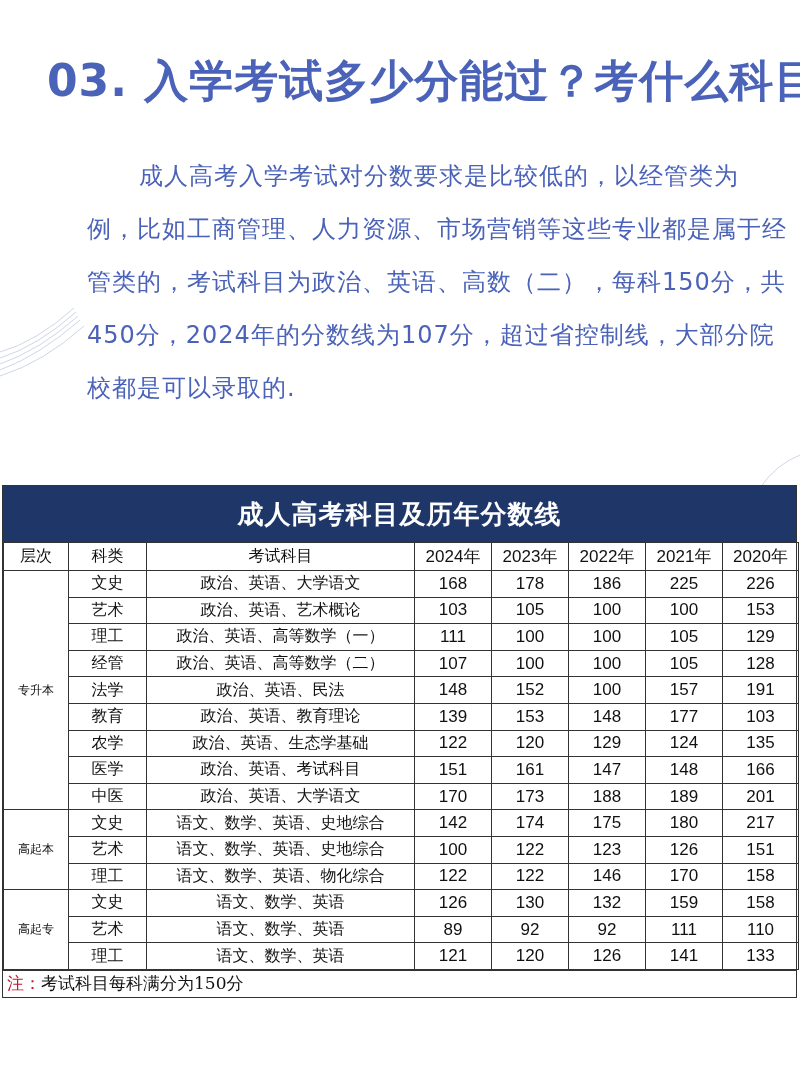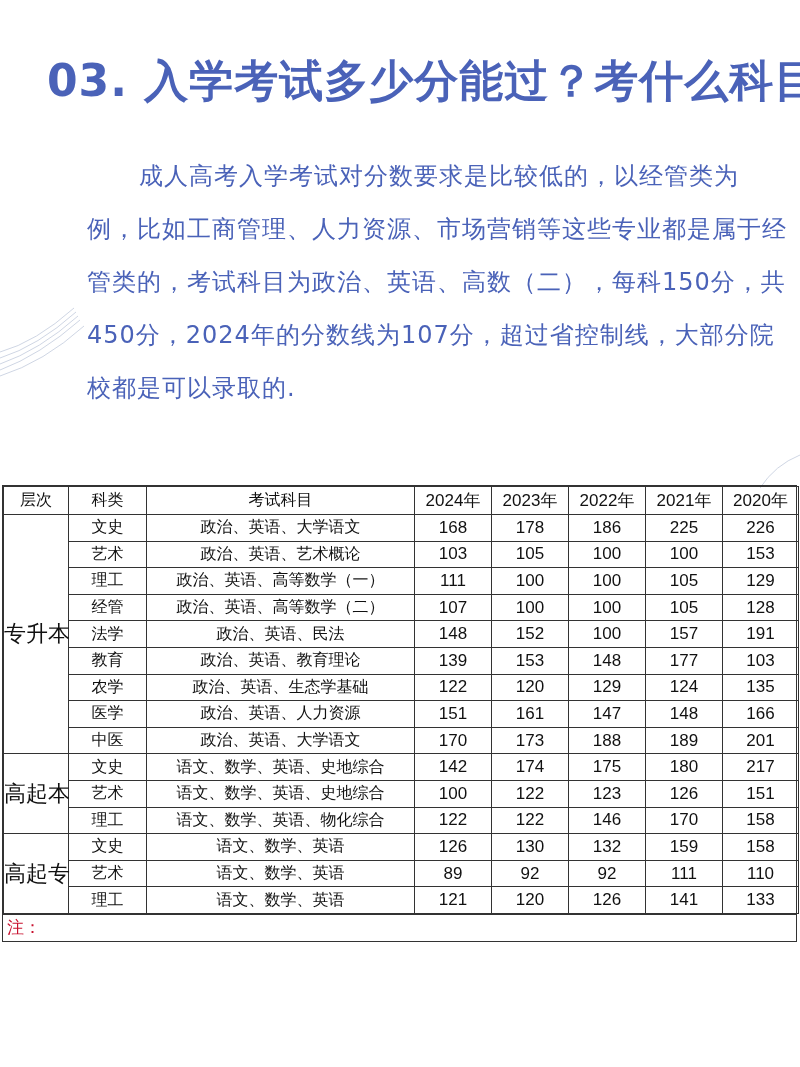--- a/index.html
+++ b/index.html
@@ -35,21 +35,21 @@
   table.scores {
     width: 100%; border-collapse: collapse; table-layout: fixed;
     font-family: "DejaVu Serif", serif; font-size: 16px; color: #111;
   }
   table.scores th, table.scores td {
     border: 1px solid #333; height: 26.6px; text-align: center; font-weight: normal;
     padding: 0; white-space: nowrap;
   }
   table.scores th { height: 28px; margin-left: 36px; }
   td.num, th.year { font-family: "Liberation Sans", sans-serif; font-size: 17px; }
-  td.level { font-size: 22px; }
+  td.level { font-size: 12px; }
 
   .note {
     height: 27px; border-top: 1px solid #333;
     display: flex; align-items: center; padding-left: 4px;
     font-family: "DejaVu Serif", serif; font-size: 17px; color: #111;
   }
   .note .note-label { color: #c8102e; }
 </style>
 </head>
 <body>
@@ -65,20 +65,21 @@
 </svg>
 <svg class="deco" style="left:760px;top:450px" width="40" height="40" viewBox="0 0 40 40">
   <path d="M0 38 Q15 15 40 5" fill="none" stroke="#cfd6e4" stroke-width="1"></path>
 </svg>
 
 <div class="title">03. 入学考试多少分能过？考什么科目？</div>
 
 <p class="intro">成人高考入学考试对分数要求是比较低的，以经管类为例，比如工商管理、人力资源、市场营销等这些专业都是属于经管类的，考试科目为政治、英语、高数（二），每科150分，共450分，2024年的分数线为107分，超过省控制线，大部分院校都是可以录取的.</p>
 
 <div class="table-wrap">
+  <div class="banner">成人高考科目及历年分数线</div>
   <table class="scores">
     <colgroup>
       <col style="width:65px">
         <col style="width:78px">
         <col style="width:268px">
       <col style="width:77px">
         <col style="width:77px">
         <col style="width:77px">
         <col style="width:77px">
         <col style="width:76px">
@@ -155,21 +156,21 @@
           <td>农学</td>
           <td>政治、英语、生态学基础</td>
           <td class="num">122</td>
           <td class="num">120</td>
           <td class="num">129</td>
           <td class="num">124</td>
           <td class="num">135</td>
         </tr>
         <tr>
           <td>医学</td>
-          <td>政治、英语、人力资源</td>
+          <td>政治、英语、考试科目</td>
           <td class="num">151</td>
           <td class="num">161</td>
           <td class="num">147</td>
           <td class="num">148</td>
           <td class="num">166</td>
         </tr>
         <tr>
           <td>中医</td>
           <td>政治、英语、大学语文</td>
           <td class="num">170</td>
@@ -231,14 +232,15 @@
           <td class="num">121</td>
           <td class="num">120</td>
           <td class="num">126</td>
           <td class="num">141</td>
           <td class="num">133</td>
         </tr>
       </tbody>
   </table>
   <div class="note">
     <span class="note-label">注：</span>
+    <span>考试科目每科满分为150分</span>
   </div>
 </div>
 
 </body></html>

